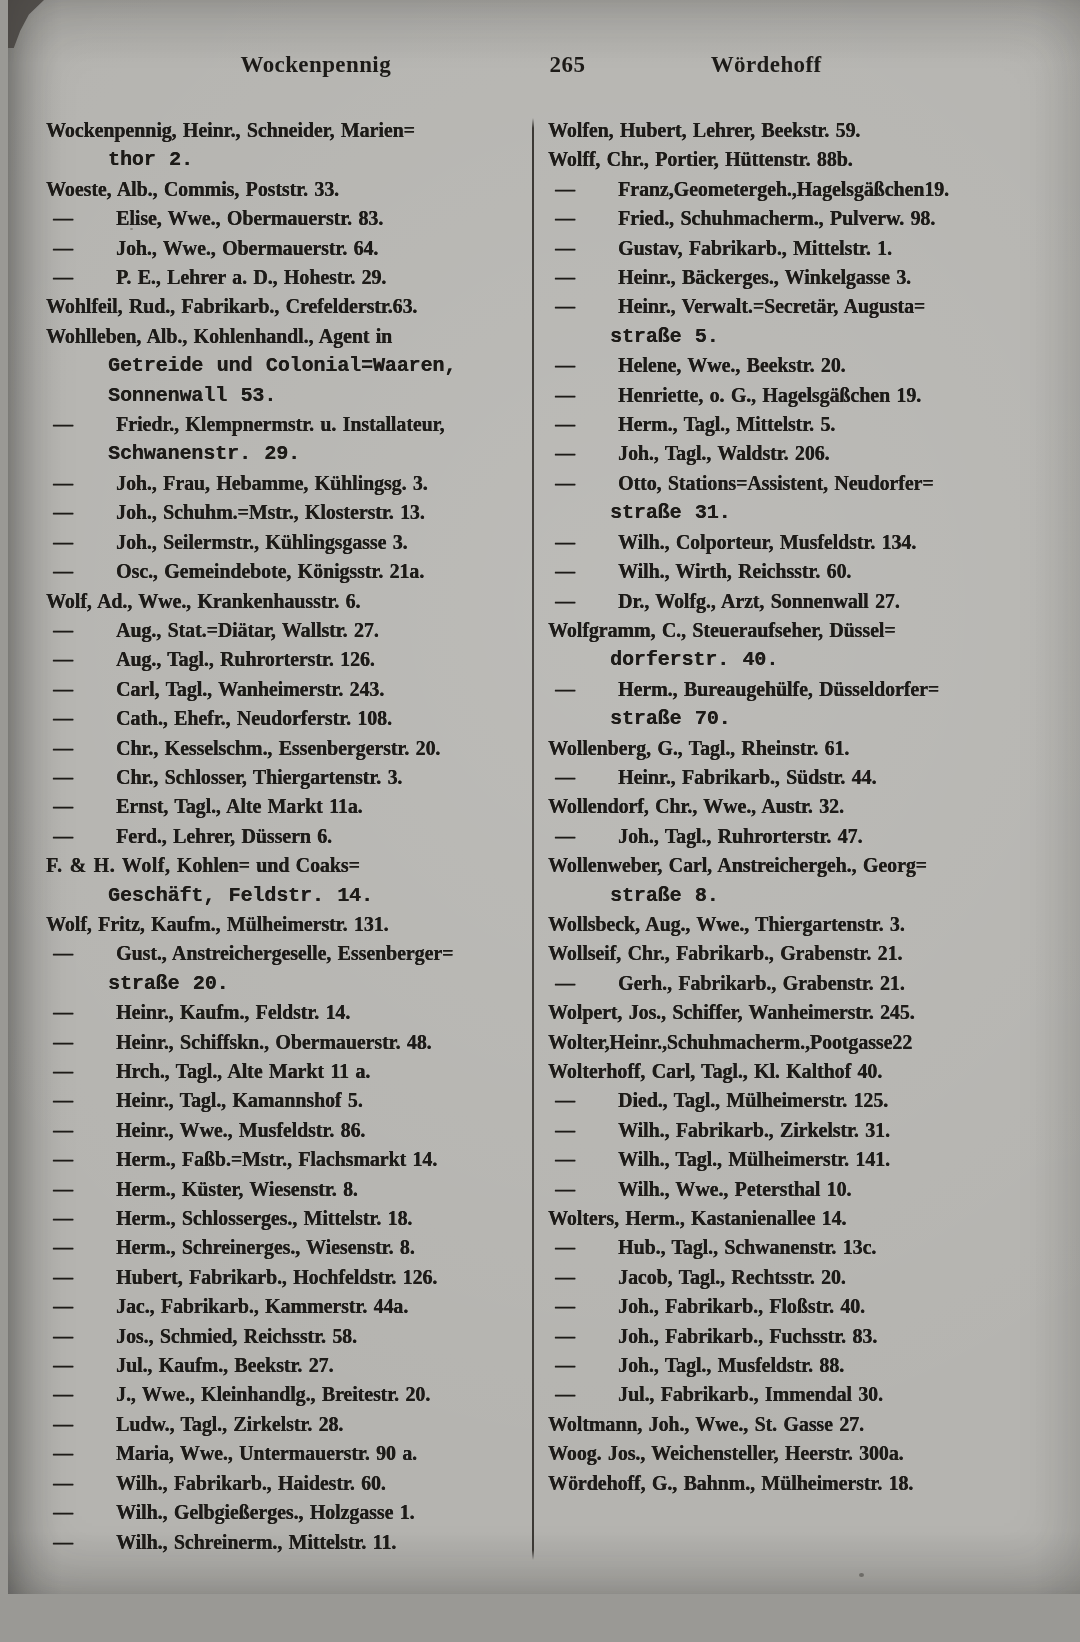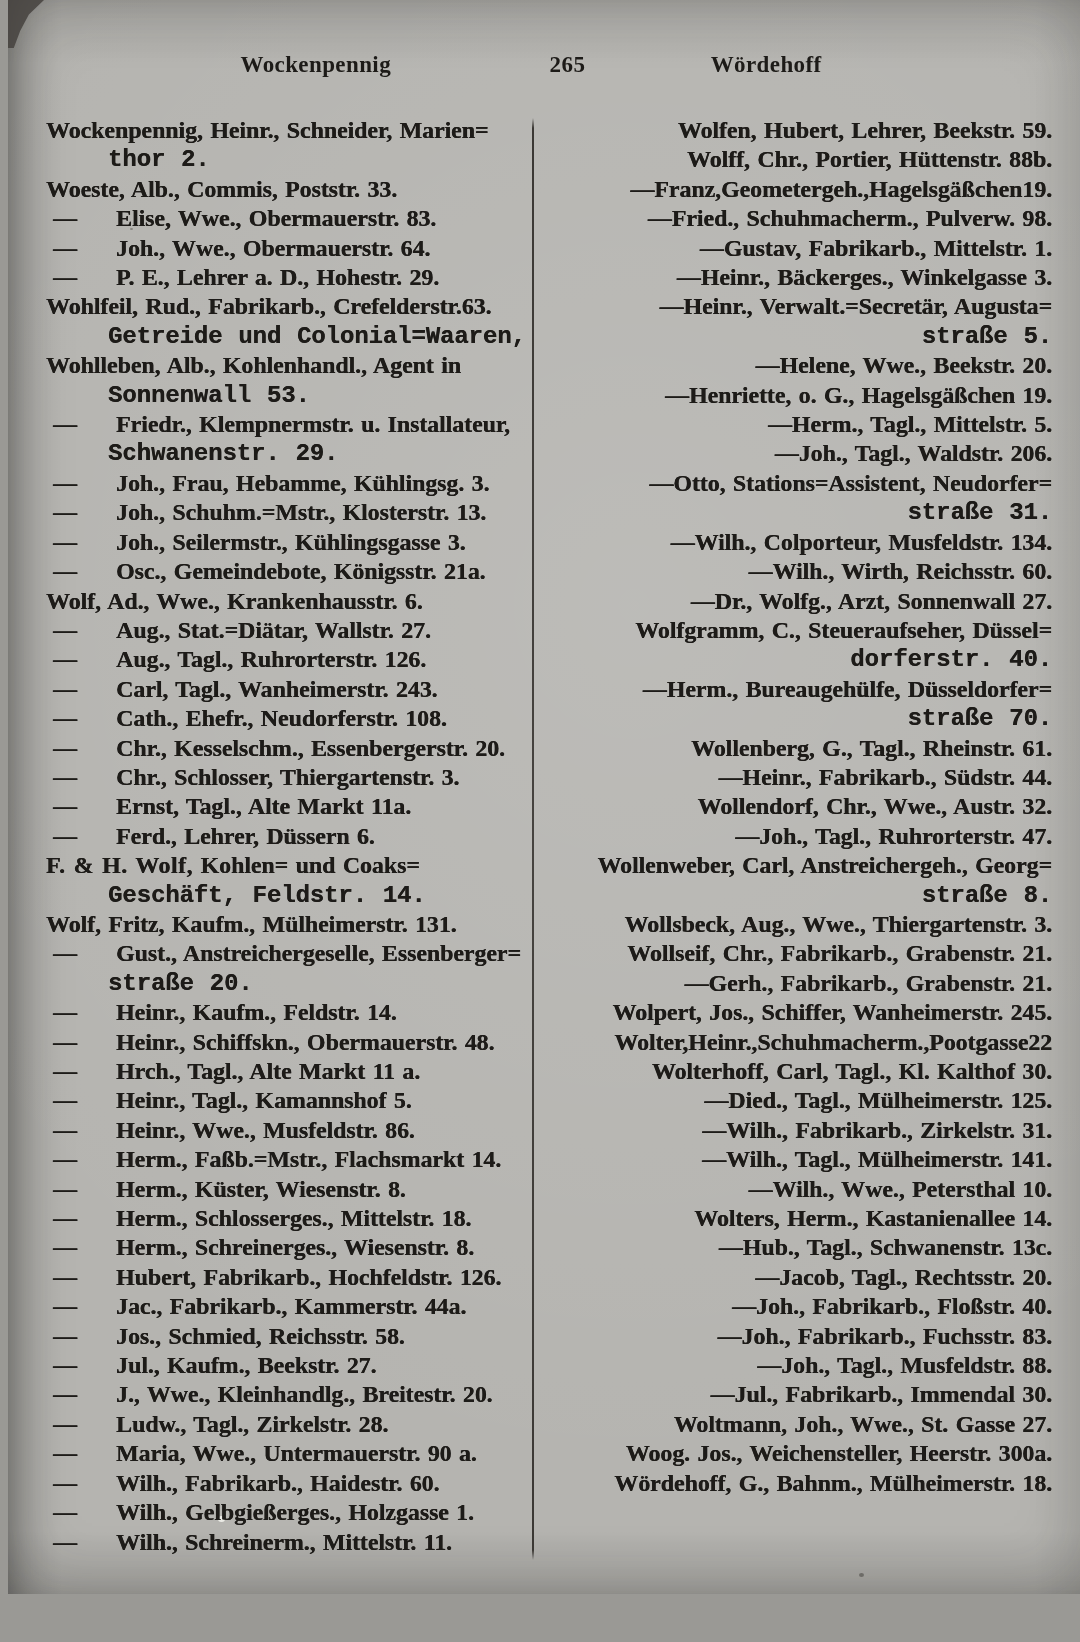--- a/index.html
+++ b/index.html
@@ -38,23 +38,23 @@
     font-size:23px; letter-spacing:0.4px; white-space:nowrap;
   }
   .hleft  { left:28.5%; }
   .hpage  { left:51.8%; font-weight:700; }
   .hright { left:70.2%; }
 
   .columns {
     position:absolute; top:116px; left:38px; width:1006px;
     display:flex; align-items:flex-start;
   }
-  .col { font-size:24px; font-weight:700; letter-spacing:-0.1px; word-spacing:1.5px; }
+  .col { font-size:20px; font-weight:700; letter-spacing:-0.1px; word-spacing:1.5px; }
   .col-left  { width:478px; }
-  .col-right { flex:1;text-align:right; }
+  .col-right { flex:1; }
   .divider {
     width:2px; height:1442px; margin:2px 14px 0 8px;
     background:linear-gradient(180deg, rgba(59,56,52,0) 0, #3b3834 10px, #46433f 50%, #3b3834 calc(100% - 10px), rgba(59,56,52,0) 100%);
   }
   .entry { margin:0; }
   .line { line-height:29.4px; white-space:nowrap; text-shadow:0.3px 0 0 currentColor; }
   .cont { padding-left:62px;font-family:Liberation Mono, monospace; }
   .dash { display:inline-block; width:70px; padding-left:7px; box-sizing:border-box; }
   b { font-weight:700; letter-spacing:0.5px; }
 </style>
@@ -86,22 +86,22 @@
         <div class="entry">
           <div class="line"><span class="dash">—</span>Joh., Wwe., Obermauerstr. 64.</div>
         </div>
         <div class="entry">
           <div class="line"><span class="dash">—</span>P. E., Lehrer a. D., Hohestr. 29.</div>
         </div>
         <div class="entry">
           <div class="line">Wohlfeil, Rud., Fabrikarb., Crefelderstr.63.</div>
         </div>
         <div class="entry">
+          <div class="line">Wohlleben, Alb., Kohlenhandl., Agent in</div>
           <div class="line cont">Getreide und Colonial=Waaren,</div>
-          <div class="line">Wohlleben, Alb., Kohlenhandl., Agent in</div>
           <div class="line cont">Sonnenwall 53.</div>
         </div>
         <div class="entry">
           <div class="line"><span class="dash">—</span>Friedr., Klempnermstr. u. Installateur,</div>
           <div class="line cont">Schwanenstr. 29.</div>
         </div>
         <div class="entry">
           <div class="line"><span class="dash">—</span>Joh., Frau, Hebamme, Kühlingsg. 3.</div>
         </div>
         <div class="entry">
@@ -291,21 +291,21 @@
         <div class="entry">
           <div class="line"><span class="dash">—</span>Gerh., Fabrikarb., Grabenstr. 21.</div>
         </div>
         <div class="entry">
           <div class="line">Wolpert, Jos., Schiffer, Wanheimerstr. 245.</div>
         </div>
         <div class="entry">
           <div class="line">Wolter,Heinr.,Schuhmacherm.,Pootgasse22</div>
         </div>
         <div class="entry">
-          <div class="line">Wolterhoff, Carl, Tagl., Kl. Kalthof 30.</div>
+          <div class="line">Wolterhoff, Carl, Tagl., Kl. Kalthof 40.</div>
         </div>
         <div class="entry">
           <div class="line"><span class="dash">—</span>Died., Tagl., Mülheimerstr. 125.</div>
         </div>
         <div class="entry">
           <div class="line"><span class="dash">—</span>Wilh., Fabrikarb., Zirkelstr. 31.</div>
         </div>
         <div class="entry">
           <div class="line"><span class="dash">—</span>Wilh., Tagl., Mülheimerstr. 141.</div>
         </div>

